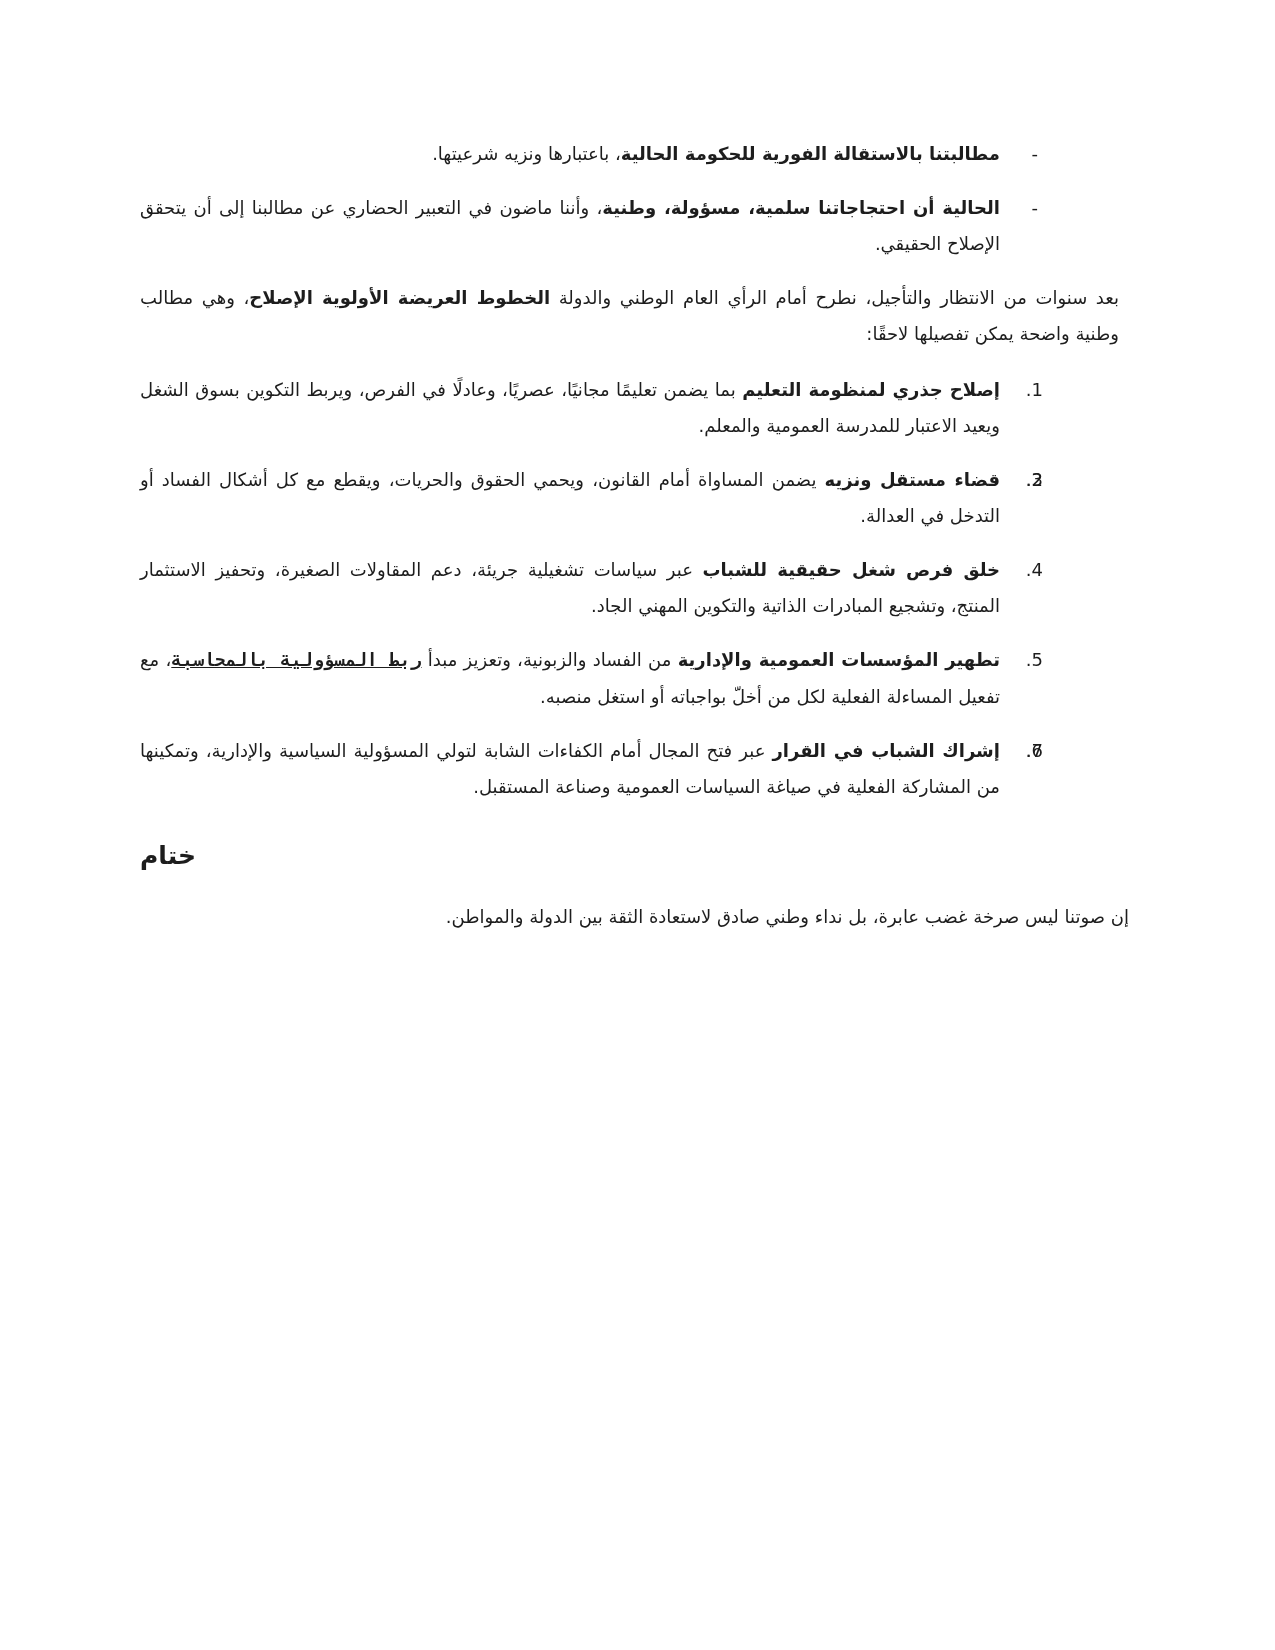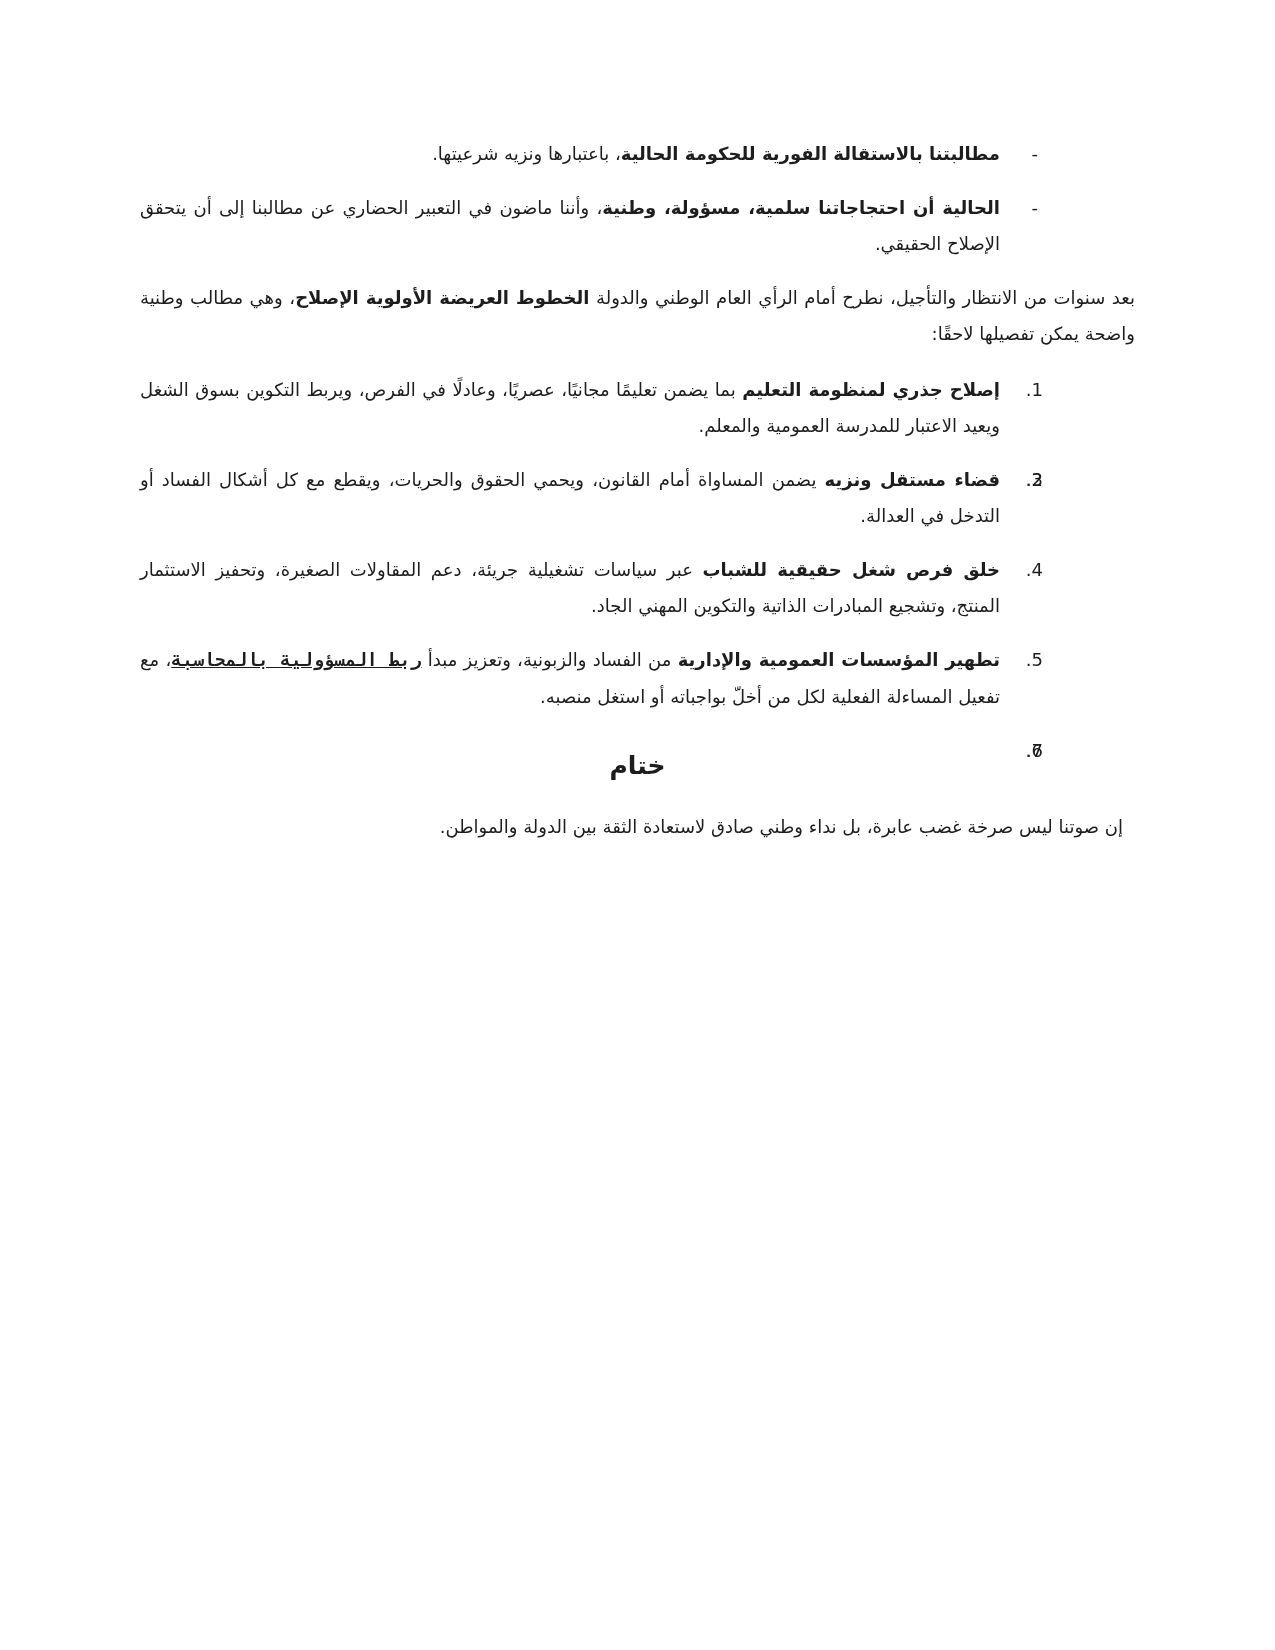--- a/index.html
+++ b/index.html
@@ -32,43 +32,43 @@
     padding-right: 135px;
     margin: 0 0 18px 0;
   }
   .bullet-marker {
     position: absolute;
     right: 97px;
     top: 0;
   }
 
   .intro {
-    margin: 0 0 20px 0;
+    margin: 0 16px 20px 0;
   }
 
   .demand-item {
     position: relative;
     padding-right: 135px;
     margin: 0 0 18px 0;
   }
   .demand-number {
     position: absolute;
     right: 92px;
     top: 0;
   }
 
   .closing-heading {
     font-size: 25px;
     line-height: 38px;
     font-weight: bold;
-    text-align: center;
+    text-align: left;
     margin: 32px 0 24px 0;
   }
   .closing-text {
-    margin: 12px;
+    margin: 6px;
   }
 </style>
 </head>
 <body>
 
 <div class="page">
 
   <div>
       <div class="bullet-item">
     <span class="bullet-marker">-</span>
@@ -100,20 +100,21 @@
   </div>
       <div class="demand-item">
     <span class="demand-number">5.</span>
     <span><span class="b">تطهير المؤسسات العمومية والإدارية</span><span> من الفساد والزبونية، وتعزيز مبدأ </span><span class="b u">ربط المسؤولية بالمحاسبة</span><span>، مع تفعيل المساءلة الفعلية لكل من أخلّ بواجباته أو استغل منصبه.</span></span>
   </div>
       <div class="demand-item">
     <span class="demand-number">6.</span>
   </div>
       <div class="demand-item">
     <span class="demand-number">7.</span>
+    <span><span class="b">إشراك الشباب في القرار</span><span> عبر فتح المجال أمام الكفاءات الشابة لتولي المسؤولية السياسية والإدارية، وتمكينها من المشاركة الفعلية في صياغة السياسات العمومية وصناعة المستقبل.</span></span>
   </div>
     </div>
 
   <h2 class="closing-heading">ختام</h2>
 
   <p class="closing-text">إن صوتنا ليس صرخة غضب عابرة، بل نداء وطني صادق لاستعادة الثقة بين الدولة والمواطن.</p>
 
 </div>
 
 </body></html>

